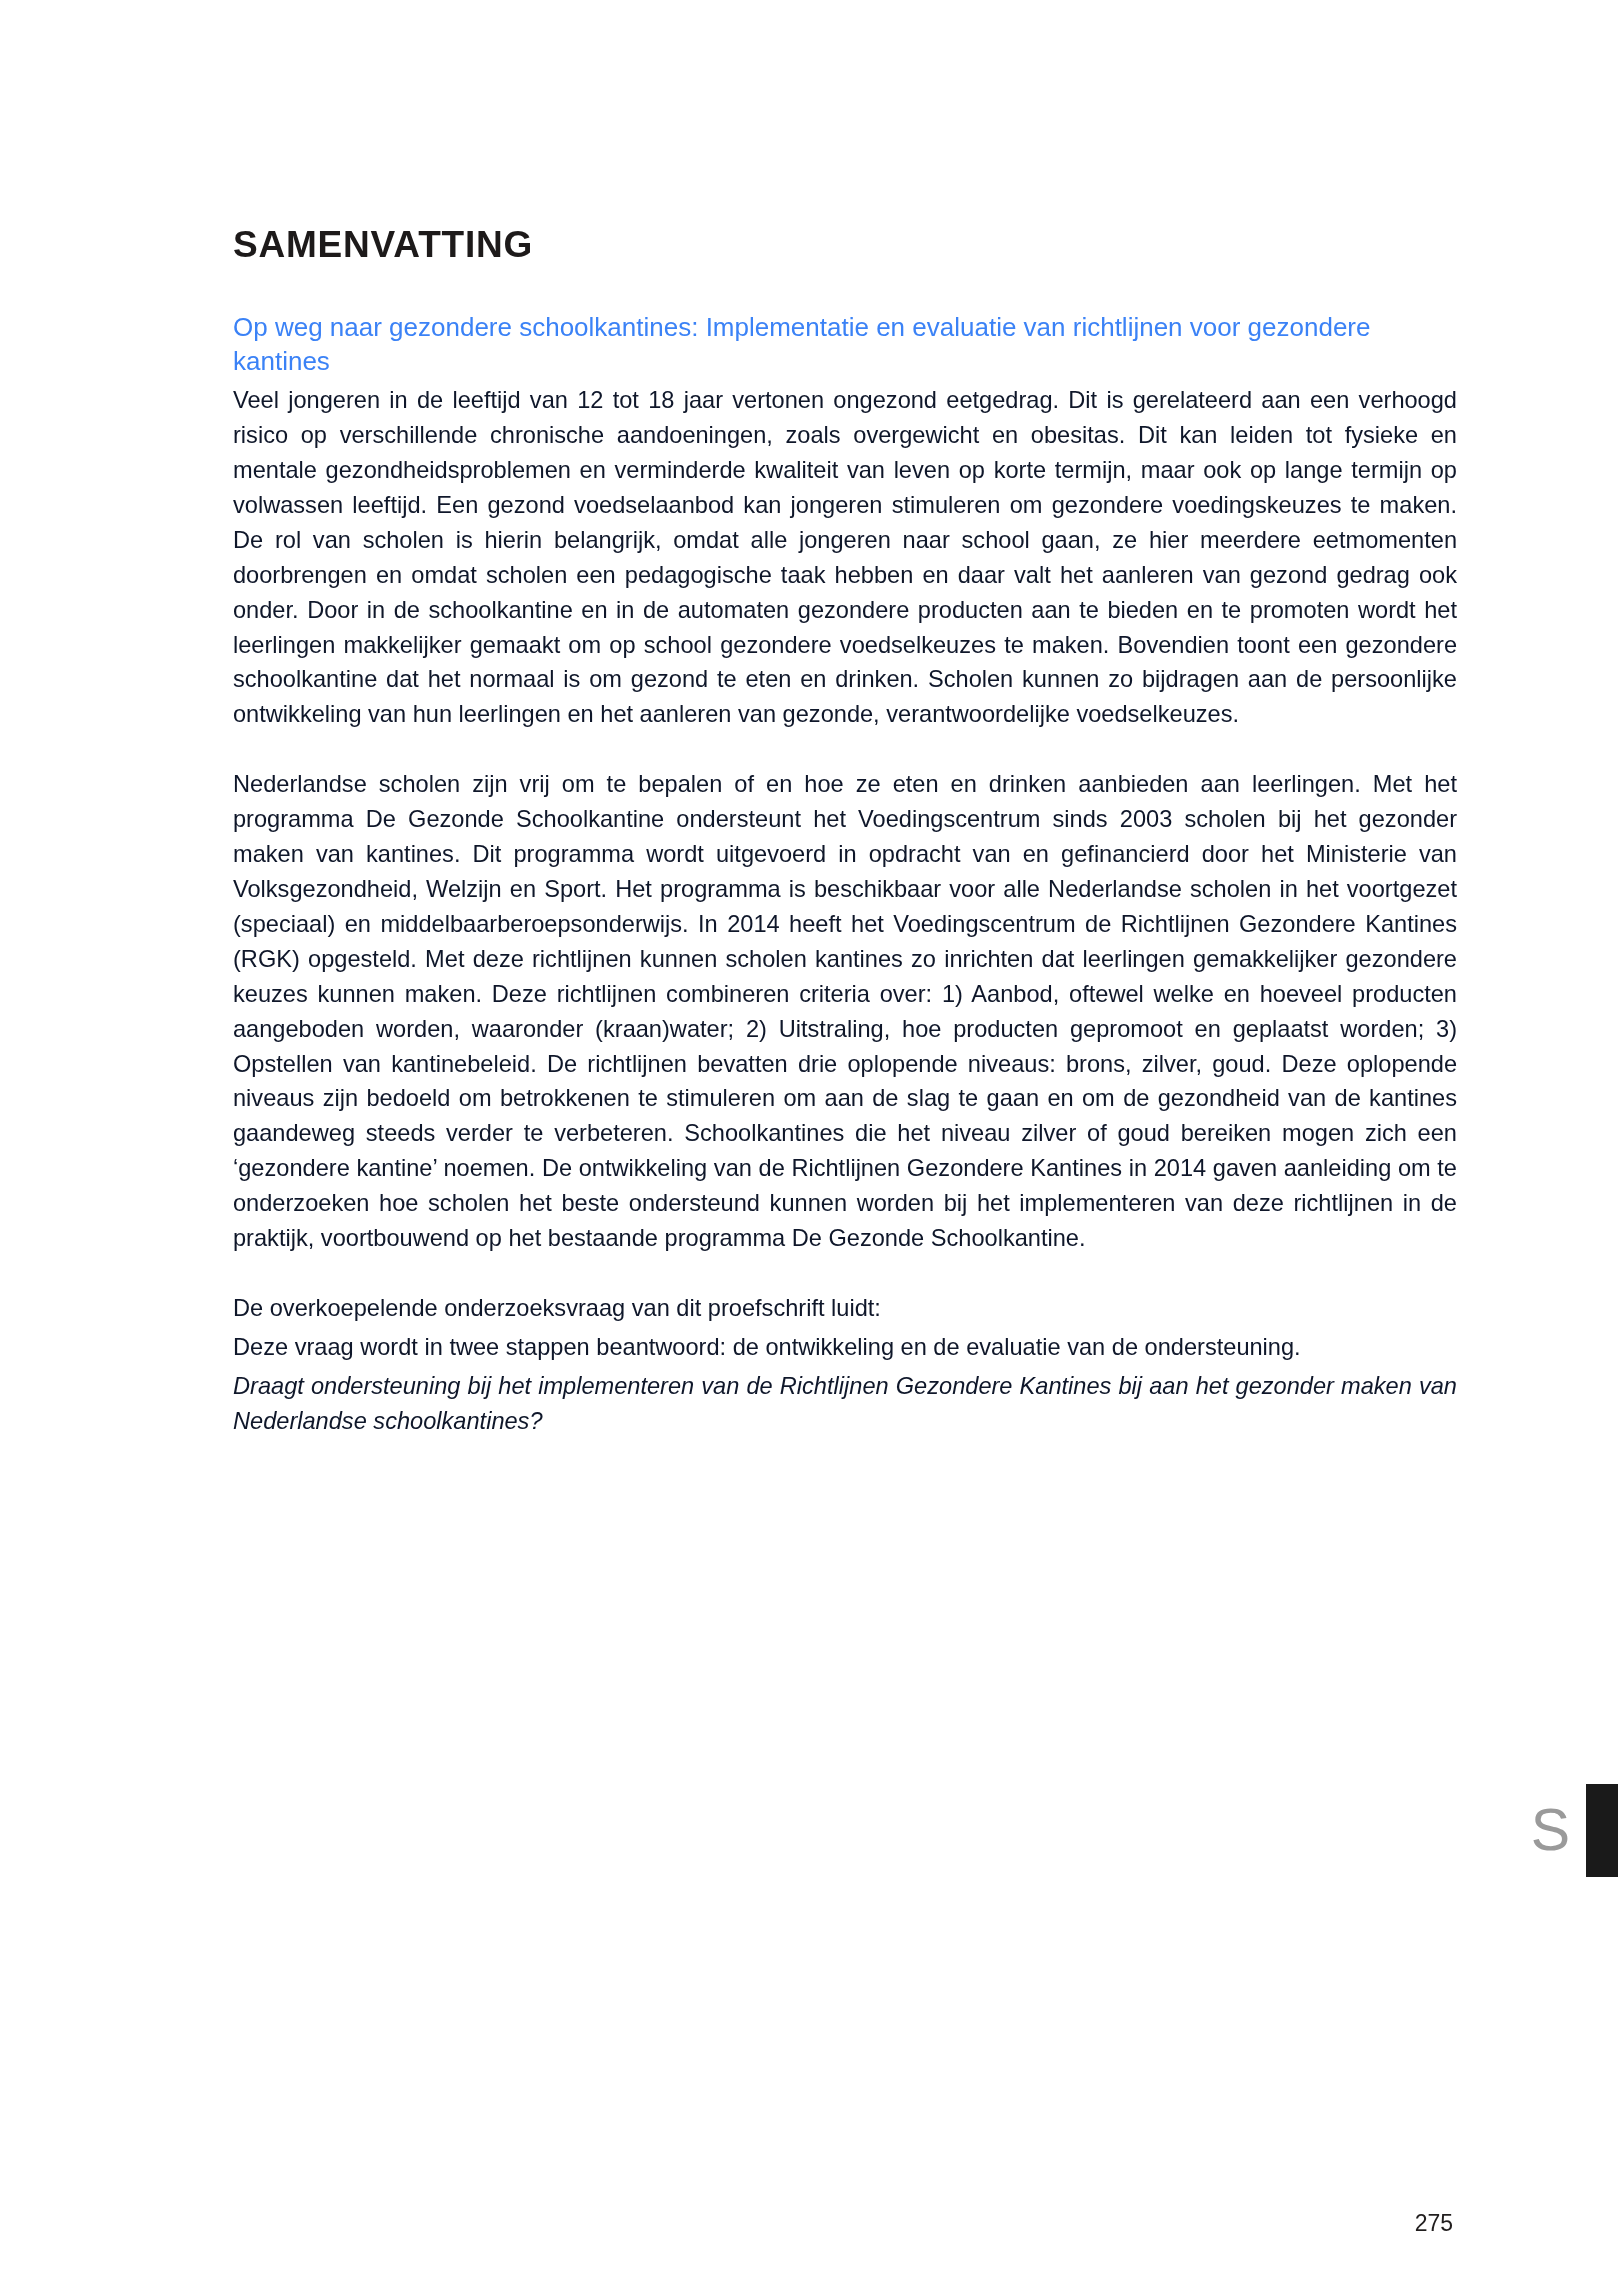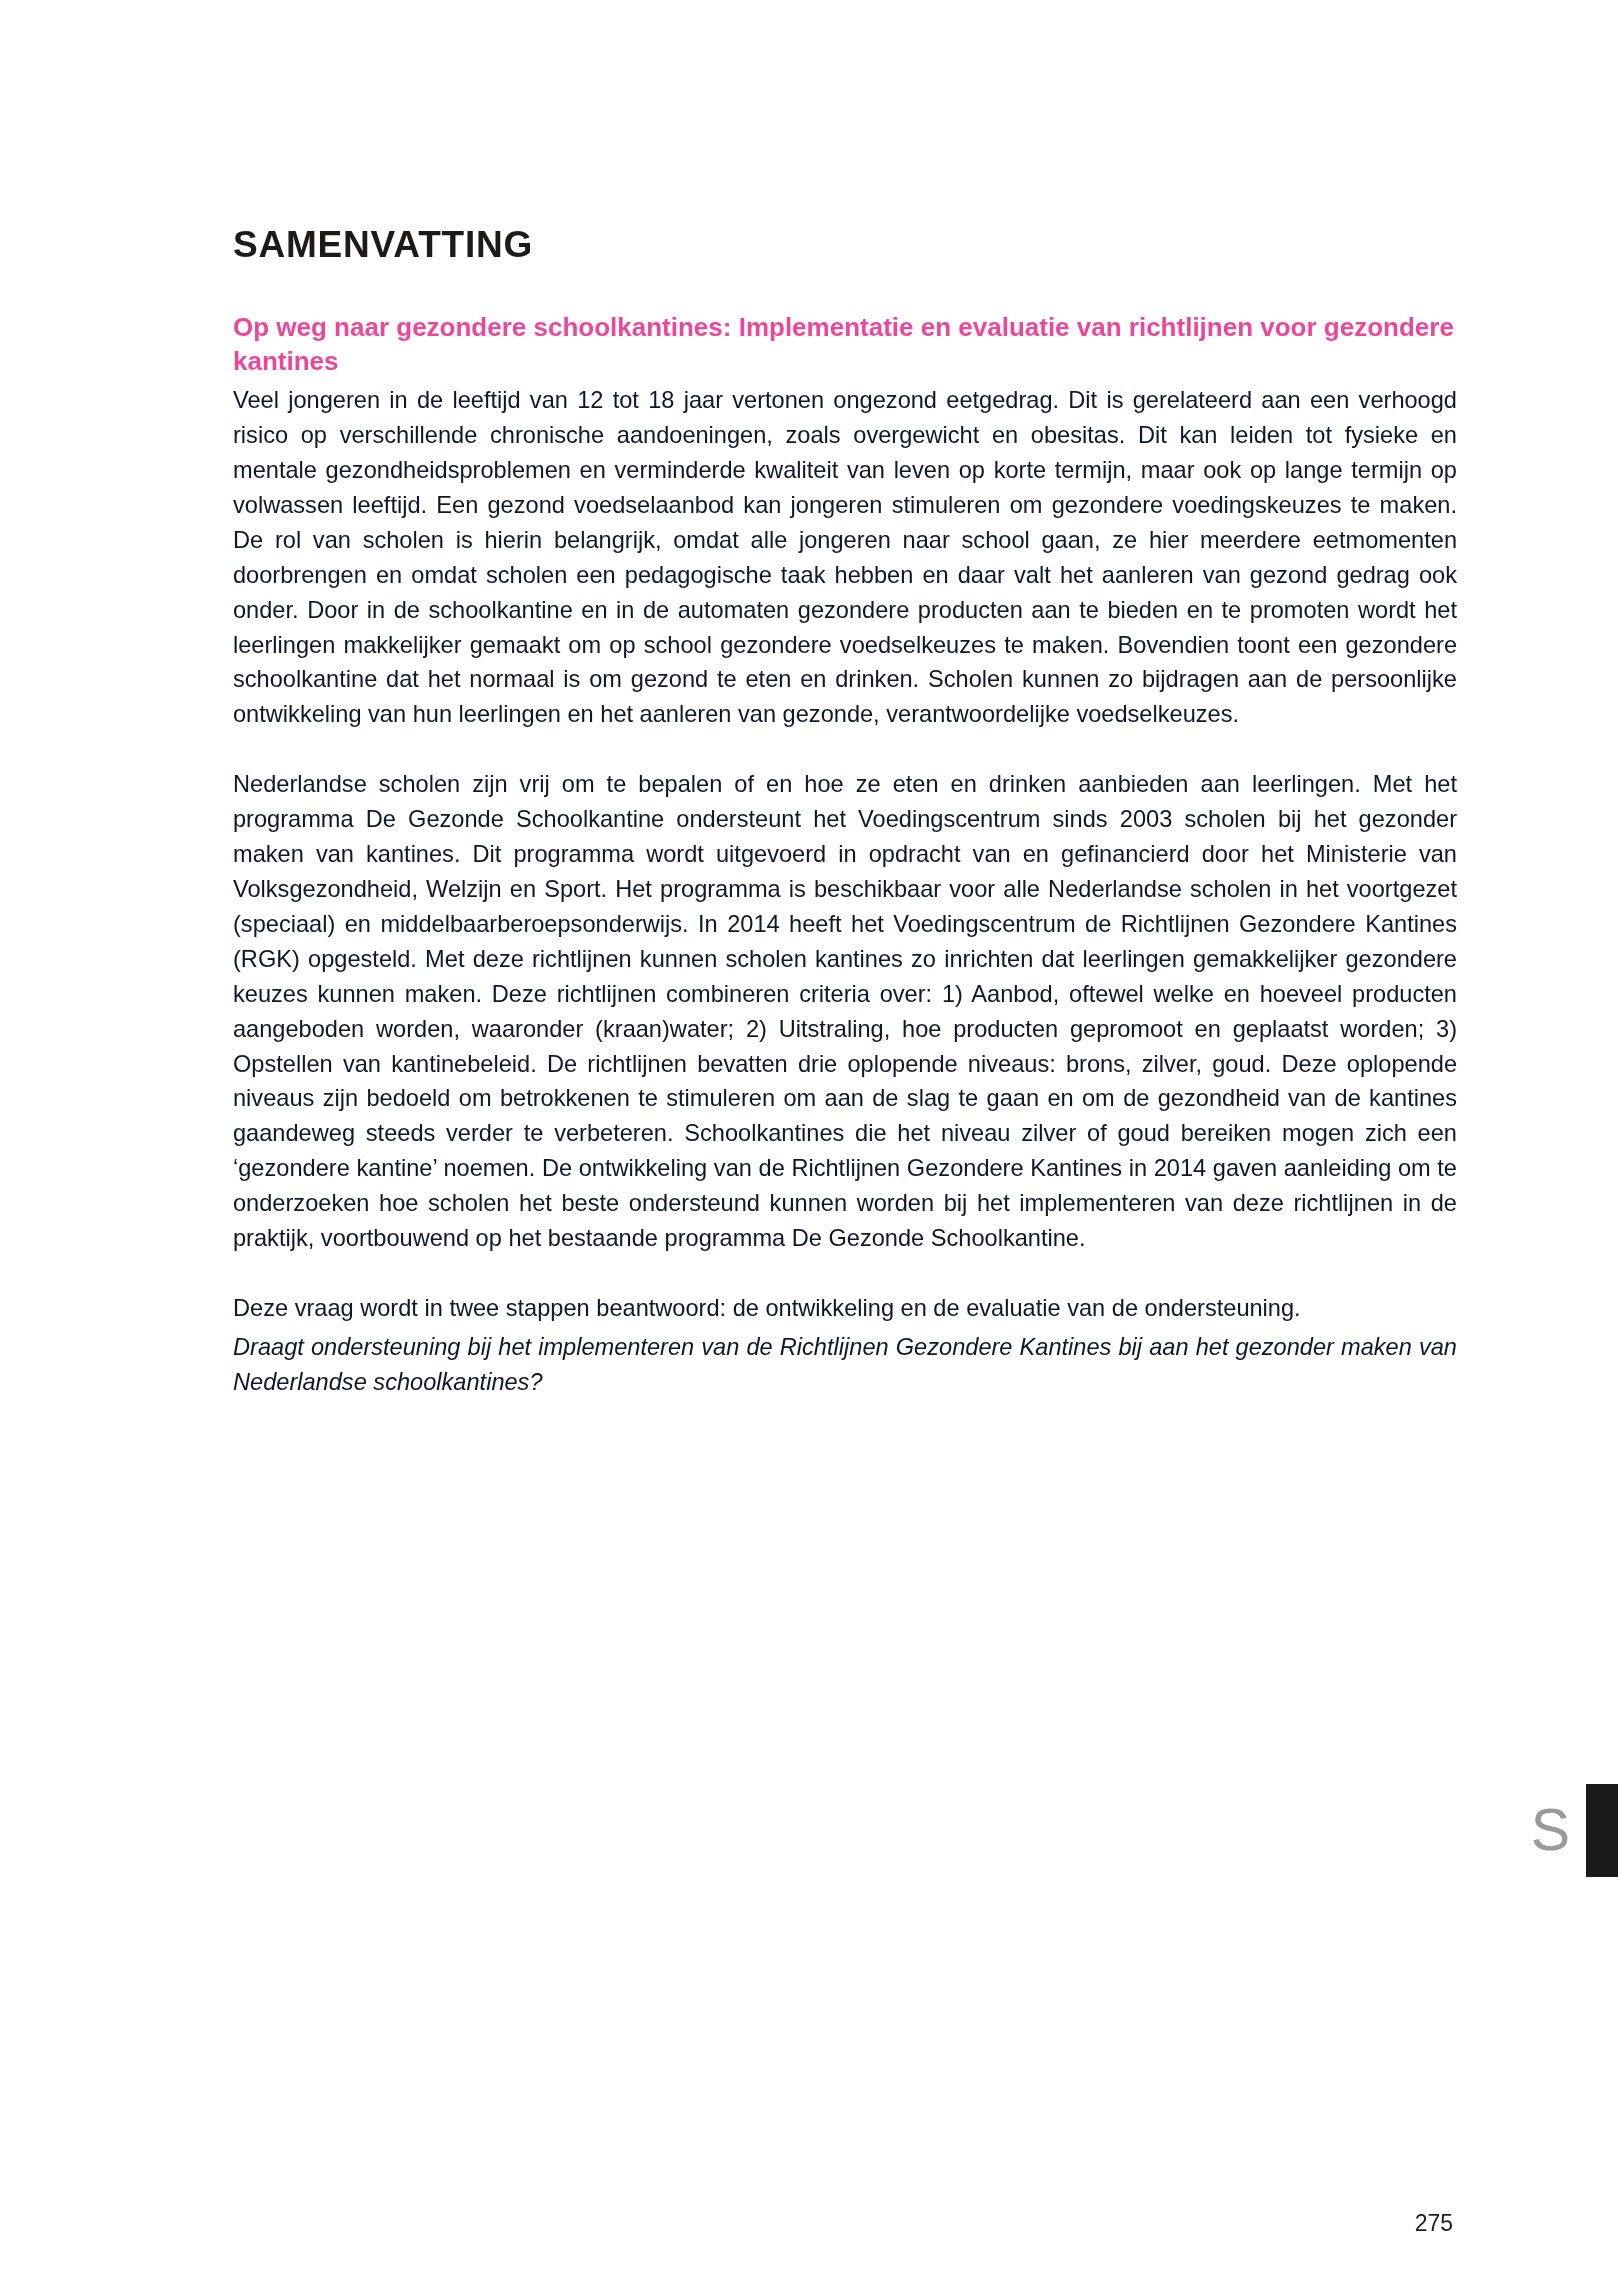--- a/index.html
+++ b/index.html
@@ -30,23 +30,23 @@
   h1.doc-title {
     font-size: 37px;
     font-weight: bold;
     letter-spacing: 0.8px;
     color: #1d1a1a;
     margin-bottom: 44px;
   }
 
   h2.section-heading {
     font-size: 26px;
-    font-weight: bold;
+    font-weight: normal;
     line-height: 1.32;
-    color: #ec4899;
+    color: #3b82f6;
     margin-bottom: 4.6px;
   }
 
   p.body-par {
     font-size: 23.6px;
     line-height: 1.48;
     text-align: justify;
     color: #0f172a;
   }
 
@@ -94,20 +94,21 @@
   <div class="content">
 
     <h1 class="doc-title">SAMENVATTING</h1>
 
     <h2 class="section-heading">Op weg naar gezondere schoolkantines: Implementatie en evaluatie van richtlijnen voor gezondere kantines</h2>
 
     <p class="body-par par-gap">Veel jongeren in de leeftijd van 12 tot 18 jaar vertonen ongezond eetgedrag. Dit is gerelateerd aan een verhoogd risico op verschillende chronische aandoeningen, zoals overgewicht en obesitas. Dit kan leiden tot fysieke en mentale gezondheidsproblemen en verminderde kwaliteit van leven op korte termijn, maar ook op lange termijn op volwassen leeftijd. Een gezond voedselaanbod kan jongeren stimuleren om gezondere voedingskeuzes te maken. De rol van scholen is hierin belangrijk, omdat alle jongeren naar school gaan, ze hier meerdere eetmomenten doorbrengen en omdat scholen een pedagogische taak hebben en daar valt het aanleren van gezond gedrag ook onder. Door in de schoolkantine en in de automaten gezondere producten aan te bieden en te promoten wordt het leerlingen makkelijker gemaakt om op school gezondere voedselkeuzes te maken. Bovendien toont een gezondere schoolkantine dat het normaal is om gezond te eten en drinken. Scholen kunnen zo bijdragen aan de persoonlijke ontwikkeling van hun leerlingen en het aanleren van gezonde, verantwoordelijke voedselkeuzes.</p>
 
     <p class="body-par par-gap">Nederlandse scholen zijn vrij om te bepalen of en hoe ze eten en drinken aanbieden aan leerlingen. Met het programma De Gezonde Schoolkantine ondersteunt het Voedingscentrum sinds 2003 scholen bij het gezonder maken van kantines. Dit programma wordt uitgevoerd in opdracht van en gefinancierd door het Ministerie van Volksgezondheid, Welzijn en Sport. Het programma is beschikbaar voor alle Nederlandse scholen in het voortgezet (speciaal) en middelbaarberoepsonderwijs. In 2014 heeft het Voedingscentrum de Richtlijnen Gezondere Kantines (RGK) opgesteld. Met deze richtlijnen kunnen scholen kantines zo inrichten dat leerlingen gemakkelijker gezondere keuzes kunnen maken. Deze richtlijnen combineren criteria over: 1) Aanbod, oftewel welke en hoeveel producten aangeboden worden, waaronder (kraan)water; 2) Uitstraling, hoe producten gepromoot en geplaatst worden; 3) Opstellen van kantinebeleid. De richtlijnen bevatten drie oplopende niveaus: brons, zilver, goud. Deze oplopende niveaus zijn bedoeld om betrokkenen te stimuleren om aan de slag te gaan en om de gezondheid van de kantines gaandeweg steeds verder te verbeteren. Schoolkantines die het niveau zilver of goud bereiken mogen zich een ‘gezondere kantine’ noemen. De ontwikkeling van de Richtlijnen Gezondere Kantines in 2014 gaven aanleiding om te onderzoeken hoe scholen het beste ondersteund kunnen worden bij het implementeren van deze richtlijnen in de praktijk, voortbouwend op het bestaande programma De Gezonde Schoolkantine.</p>
 
+    <p class="body-par">De overkoepelende onderzoeksvraag van dit proefschrift luidt:</p>
 
     <p class="body-par">Deze vraag wordt in twee stappen beantwoord: de ontwikkeling en de evaluatie van de ondersteuning.</p>
 
     <p class="body-par italic par-gap">Draagt ondersteuning bij het implementeren van de Richtlijnen Gezondere Kantines bij aan het gezonder maken van Nederlandse schoolkantines?</p>
 
   </div>
 
   <div class="chapter-tab">
     <span class="tab-letter">S</span>
     <span class="tab-block"></span>

